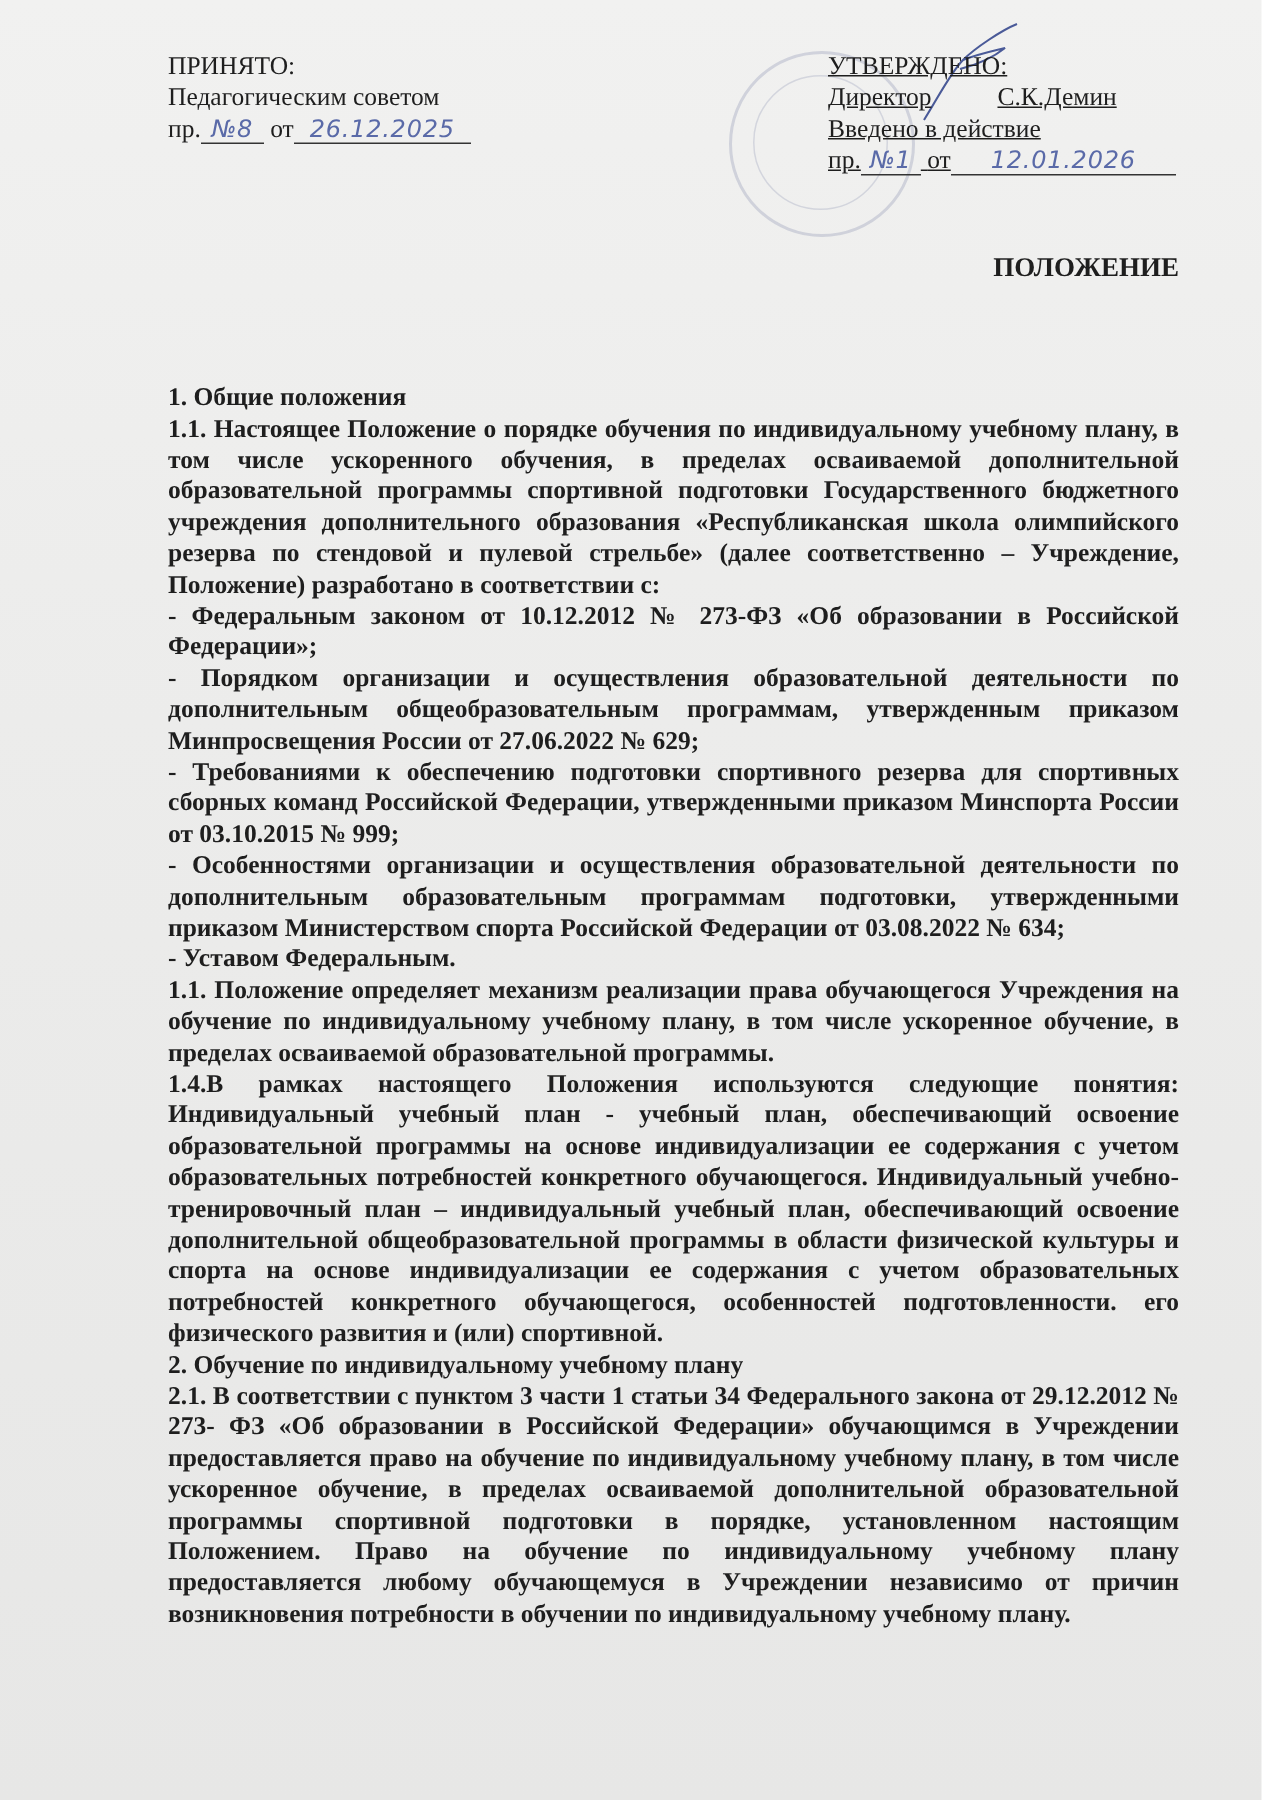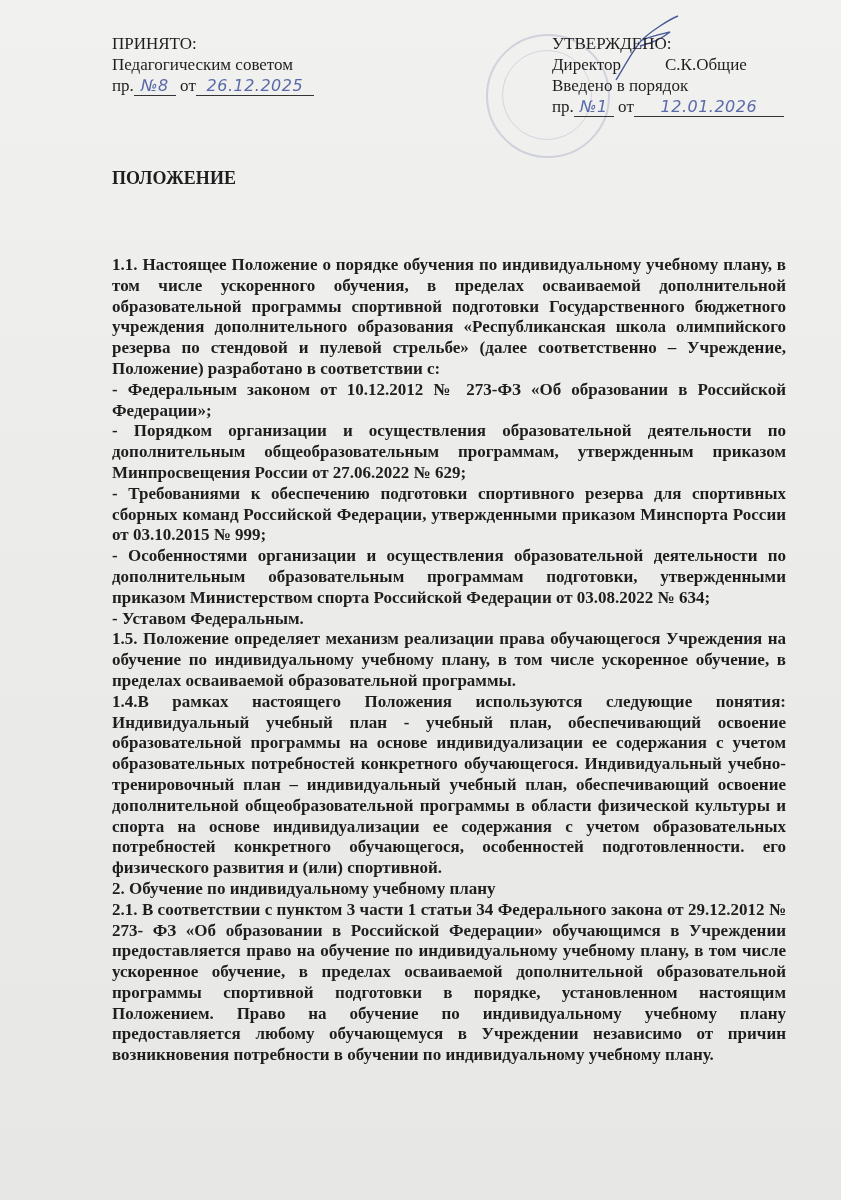--- a/index.html
+++ b/index.html
@@ -6,34 +6,34 @@
   body {
     width:841px; height:1200px; overflow:hidden;
     background: linear-gradient(180deg,#f1f1f0 0%,#ececeb 40%,#e7e7e6 100%);
     font-family:"Liberation Serif","DejaVu Serif",serif;
     color:#1e1e1e;
     position:relative;
   }
   .page { position:absolute; left:4px; top:0; width:841px; height:1200px; }
   .hdr { position:absolute; font-size:17px; line-height:21px; }
   .hdr-left { left:108px; top:33px; }
-  .hdr-right { left:548px; top:33px; }
+  .hdr-right { left:548px; top:33px;text-decoration:underline; }
   .hdr div { white-space:nowrap; }
   .hw { font-family:"DejaVu Sans",sans-serif; font-style:italic; color:#5a6aa8; font-size:16px; letter-spacing:0.5px; }
   .ul { display:inline-block; border-bottom:1px solid #333; text-align:center; line-height:18px; }
   .sig { position:absolute; left:608px; top:14px; width:70px; height:70px; }
   .stamp {
     position:absolute; left:482px; top:34px; width:120px; height:120px;
     border:2px solid rgba(110,120,160,0.25); border-radius:50%;
   }
   .stamp::after {
     content:""; position:absolute; left:14px; top:14px; width:88px; height:88px;
     border:1px solid rgba(110,120,160,0.22); border-radius:50%;
   }
-  .title-block { position:absolute; left:108px; top:168px; width:674px; text-align:left; font-weight:bold; font-size:17px; line-height:21px; }
+  .title-block { position:absolute; left:108px; top:168px; width:674px; text-align:right; font-weight:bold; font-size:17px; line-height:21px; }
   .title-block .t1 { font-size:18px; }
   .body { position:absolute; left:108px; top:255px; width:674px; font-size:17px; line-height:20.8px; text-align:justify; }
   .body p { margin:0;font-weight:bold; }
   .sec { font-weight:bold; }
 </style>
 </head>
 <body>
 
 <div class="page">
 
@@ -48,39 +48,40 @@
     <div>Педагогическим советом</div>
     <div>
       <span>пр.</span><span class="ul" style="width:42px"><span class="hw">№8</span></span>
       <span>от</span><span class="ul" style="width:118px"><span class="hw">26.12.2025</span></span>
     </div>
   </div>
 
   <div class="hdr hdr-right">
     <div>УТВЕРЖДЕНО:</div>
     <div>
-      <span>Директор</span><span style="display:inline-block;width:44px"></span><span>С.К.Общие</span>
+      <span>Директор</span><span style="display:inline-block;width:44px"></span><span>С.К.Демин</span>
     </div>
-    <div>Введено в порядок</div>
+    <div>Введено в действие</div>
     <div>
       <span>пр.</span><span class="ul" style="width:40px"><span class="hw">№1</span></span>
       <span>от</span><span class="ul" style="width:150px"><span class="hw">12.01.2026</span></span>
     </div>
   </div>
 
   <div class="title-block">
     <div class="t1">ПОЛОЖЕНИЕ</div>
   </div>
 
   <div class="body">
+    <div class="sec">1. Общие положения</div>
     <p>1.1. Настоящее Положение о порядке обучения по индивидуальному учебному плану, в том числе ускоренного обучения, в пределах осваиваемой дополнительной образовательной программы спортивной подготовки Государственного бюджетного учреждения дополнительного образования «Республиканская школа олимпийского резерва по стендовой и пулевой стрельбе» (далее соответственно – Учреждение, Положение) разработано в соответствии с:</p>
     <p>- Федеральным законом от 10.12.2012 № 273-ФЗ «Об образовании в Российской Федерации»;</p>
     <p>- Порядком организации и осуществления образовательной деятельности по дополнительным общеобразовательным программам, утвержденным приказом Минпросвещения России от 27.06.2022 № 629;</p>
     <p>- Требованиями к обеспечению подготовки спортивного резерва для спортивных сборных команд Российской Федерации, утвержденными приказом Минспорта России от 03.10.2015 № 999;</p>
     <p>- Особенностями организации и осуществления образовательной деятельности по дополнительным образовательным программам подготовки, утвержденными приказом Министерством спорта Российской Федерации от 03.08.2022 № 634;</p>
     <p>- Уставом Федеральным.</p>
-    <p>1.5. Положение определяет механизм реализации права обучающегося Учреждения на обучение по индивидуальному учебному плану, в том числе ускоренное обучение, в пределах осваиваемой образовательной программы.</p>
+    <p>1.1. Положение определяет механизм реализации права обучающегося Учреждения на обучение по индивидуальному учебному плану, в том числе ускоренное обучение, в пределах осваиваемой образовательной программы.</p>
     <p>1.4.В рамках настоящего Положения используются следующие понятия: Индивидуальный учебный план - учебный план, обеспечивающий освоение образовательной программы на основе индивидуализации ее содержания с учетом образовательных потребностей конкретного обучающегося. Индивидуальный учебно-тренировочный план – индивидуальный учебный план, обеспечивающий освоение дополнительной общеобразовательной программы в области физической культуры и спорта на основе индивидуализации ее содержания с учетом образовательных потребностей конкретного обучающегося, особенностей подготовленности. его физического развития и (или) спортивной.</p>
     <div class="sec">2. Обучение по индивидуальному учебному плану</div>
     <p>2.1. В соответствии с пунктом 3 части 1 статьи 34 Федерального закона от 29.12.2012 № 273- ФЗ «Об образовании в Российской Федерации» обучающимся в Учреждении предоставляется право на обучение по индивидуальному учебному плану, в том числе ускоренное обучение, в пределах осваиваемой дополнительной образовательной программы спортивной подготовки в порядке, установленном настоящим Положением. Право на обучение по индивидуальному учебному плану предоставляется любому обучающемуся в Учреждении независимо от причин возникновения потребности в обучении по индивидуальному учебному плану.</p>
   </div>
 
 </div>
 
 </body></html>

